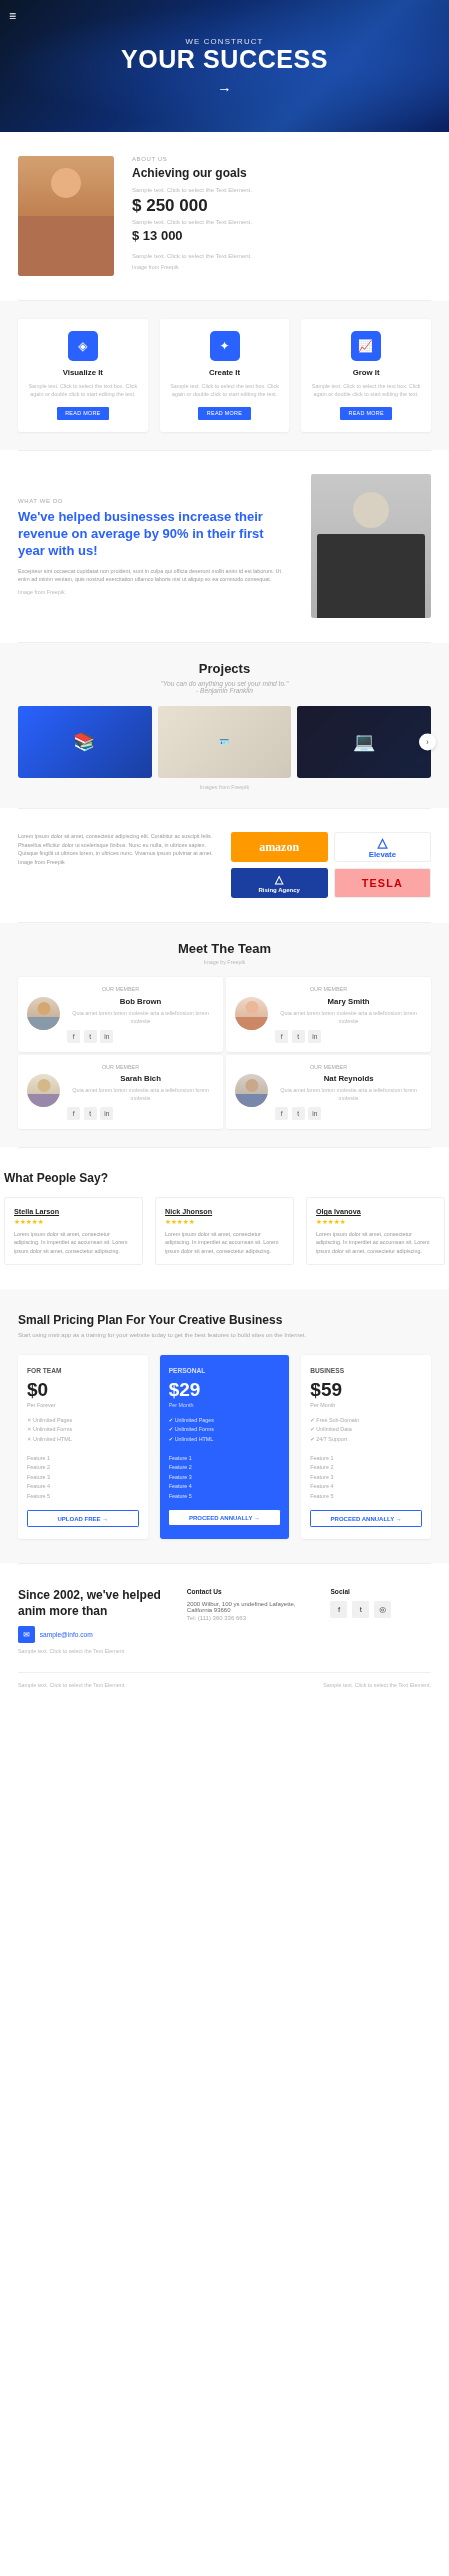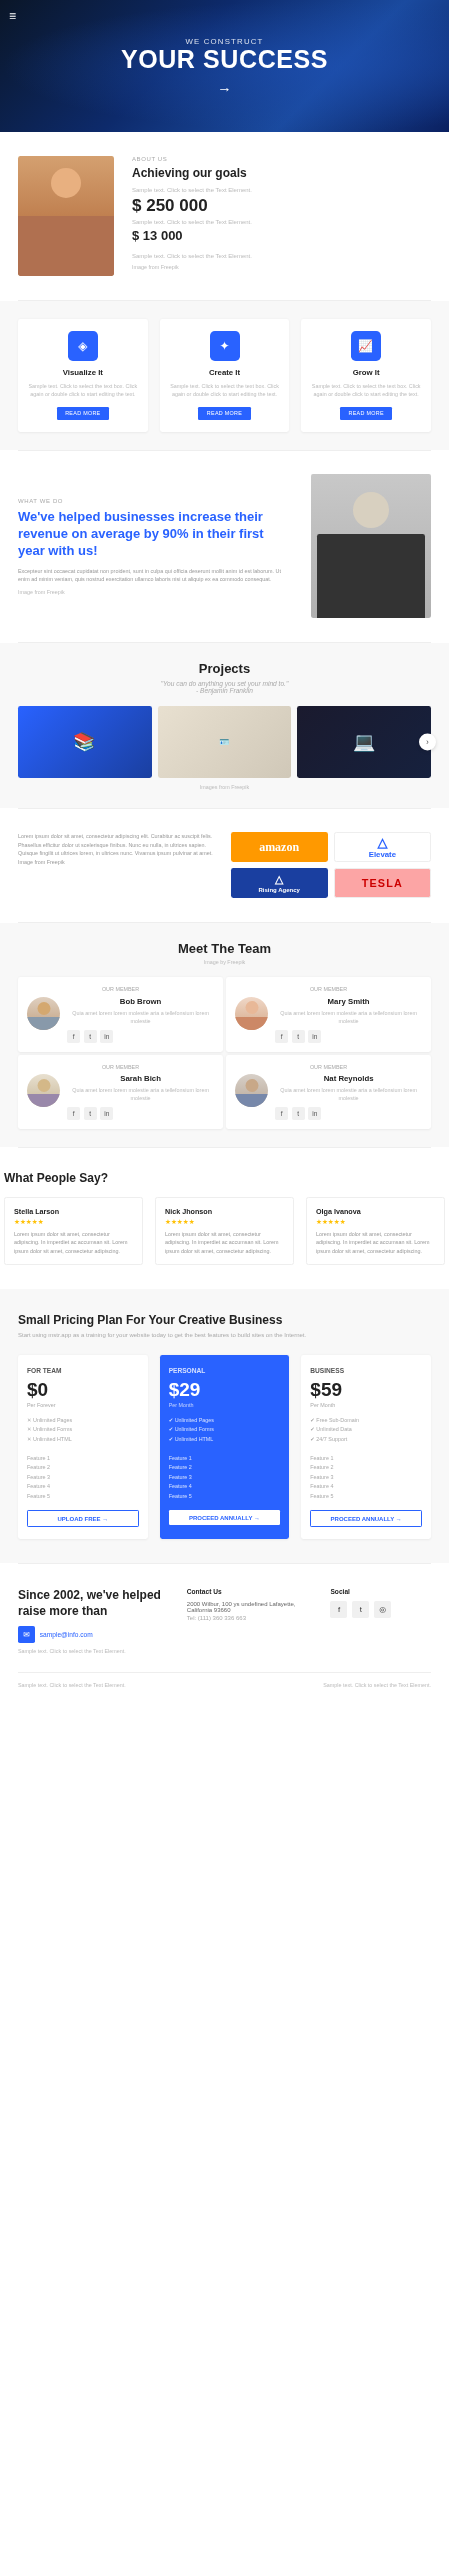--- a/index.html
+++ b/index.html
@@ -597,20 +597,21 @@
     .testimonial-card {
       border: 0.6px solid #eee;
       border-radius: 2.4px;
       padding: 9px;
     }
     .testimonial-name {
       font-size: 7.2px;
       font-weight: 700;
       color: #222;
       margin-bottom: 1.2px;
+      text-decoration: underline;
     }
     .testimonial-stars {
       color: #ffc107;
       font-size: 6.6px;
       margin-bottom: 4.8px;
     }
     .testimonial-text {
       font-size: 5.4px;
       color: #999;
       line-height: 1.5;
@@ -1062,21 +1063,21 @@
       <div class="pricing-btn pricing-btn-outline">Proceed Annually →</div>
     </div>
   </div>
 </section>
 
 <div class="section-divider"></div>
 
 <section class="footer-section">
   <div class="footer-top">
     <div class="footer-left">
-      <div class="footer-raise-title">Since 2002, we've helped raise more than</div>
+      <div class="footer-raise-title">Since 2002, we've helped anim more than</div>
       <div class="footer-email-row">
         <div class="footer-email-icon">✉</div>
         <span class="footer-email">sample@info.com</span>
       </div>
       <div class="footer-sample-text">Sample text. Click to select the Text Element.</div>
     </div>
     <div class="footer-contact">
       <div class="footer-contact-label">Contact Us</div>
       <div class="footer-contact-item">2000 Wilbur, 100 ys undefined Lafayette, California 93660</div>
       <div class="footer-contact-item">

